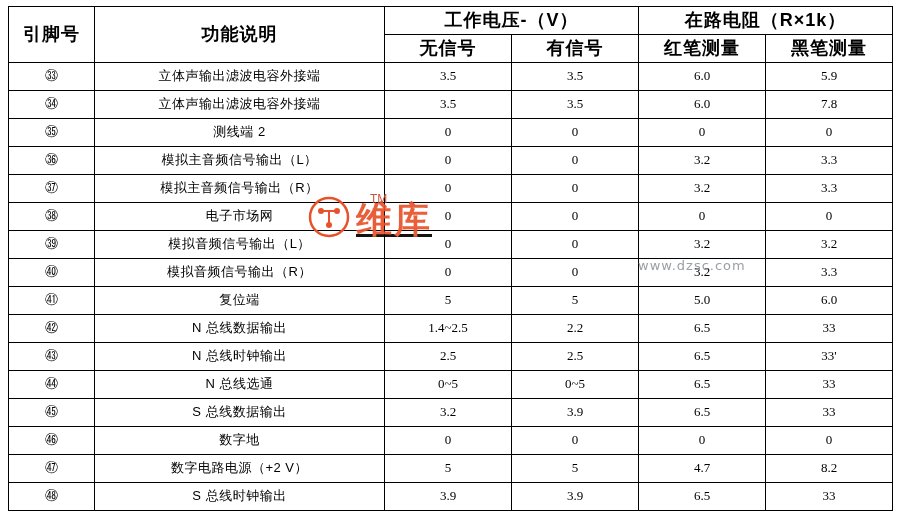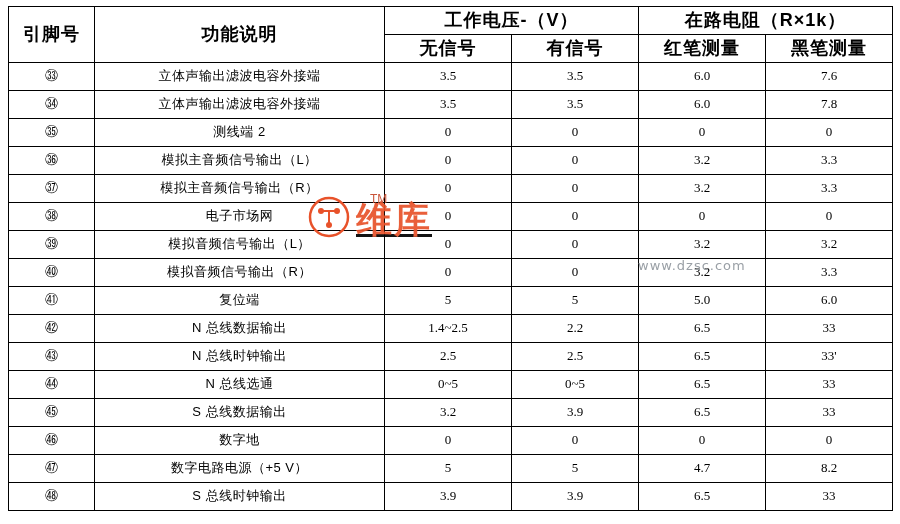--- a/index.html
+++ b/index.html
@@ -200,21 +200,21 @@
         <td class="sub">黑笔测量</td>
       </tr>
     </thead>
     <tbody id="tbody">
         <tr>
           <td class="pin">㉝</td>
           <td class="func">立体声输出滤波电容外接端</td>
           <td class="val">3.5</td>
           <td class="val">3.5</td>
           <td class="val">6.0</td>
-          <td class="val">7.6</td>
+          <td class="val">5.9</td>
         </tr>
         <tr>
           <td class="pin">㉞</td>
           <td class="func">立体声输出滤波电容外接端</td>
           <td class="val">3.5</td>
           <td class="val">3.5</td>
           <td class="val">6.0</td>
           <td class="val">7.8</td>
         </tr>
         <tr>
@@ -308,21 +308,21 @@
         <tr>
           <td class="pin">㊻</td>
           <td class="func">数字地</td>
           <td class="val">0</td>
           <td class="val">0</td>
           <td class="val">0</td>
           <td class="val">0</td>
         </tr>
         <tr>
           <td class="pin">㊼</td>
-          <td class="func">数字电路电源（+5 V）</td>
+          <td class="func">数字电路电源（+2 V）</td>
           <td class="val">5</td>
           <td class="val">5</td>
           <td class="val">4.7</td>
           <td class="val">8.2</td>
         </tr>
         <tr>
           <td class="pin">㊽</td>
           <td class="func">S 总线时钟输出</td>
           <td class="val">3.9</td>
           <td class="val">3.9</td>

